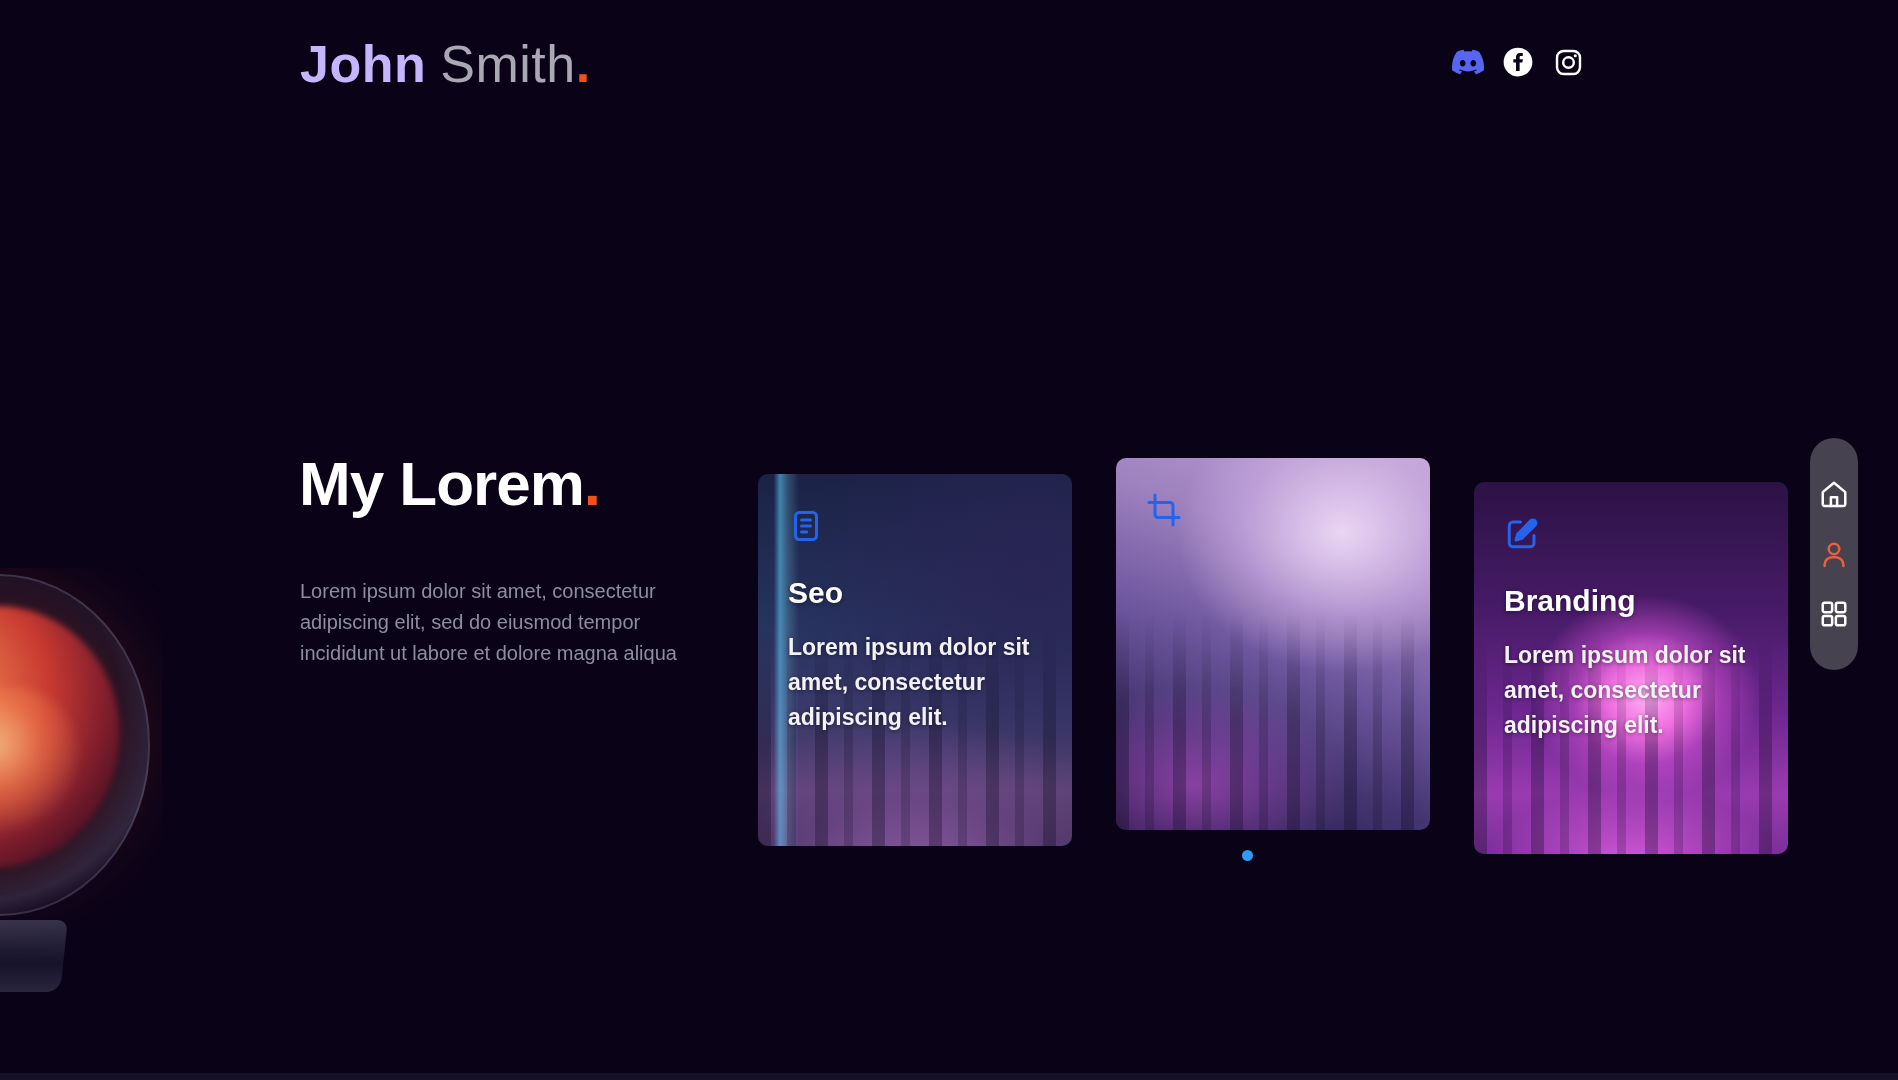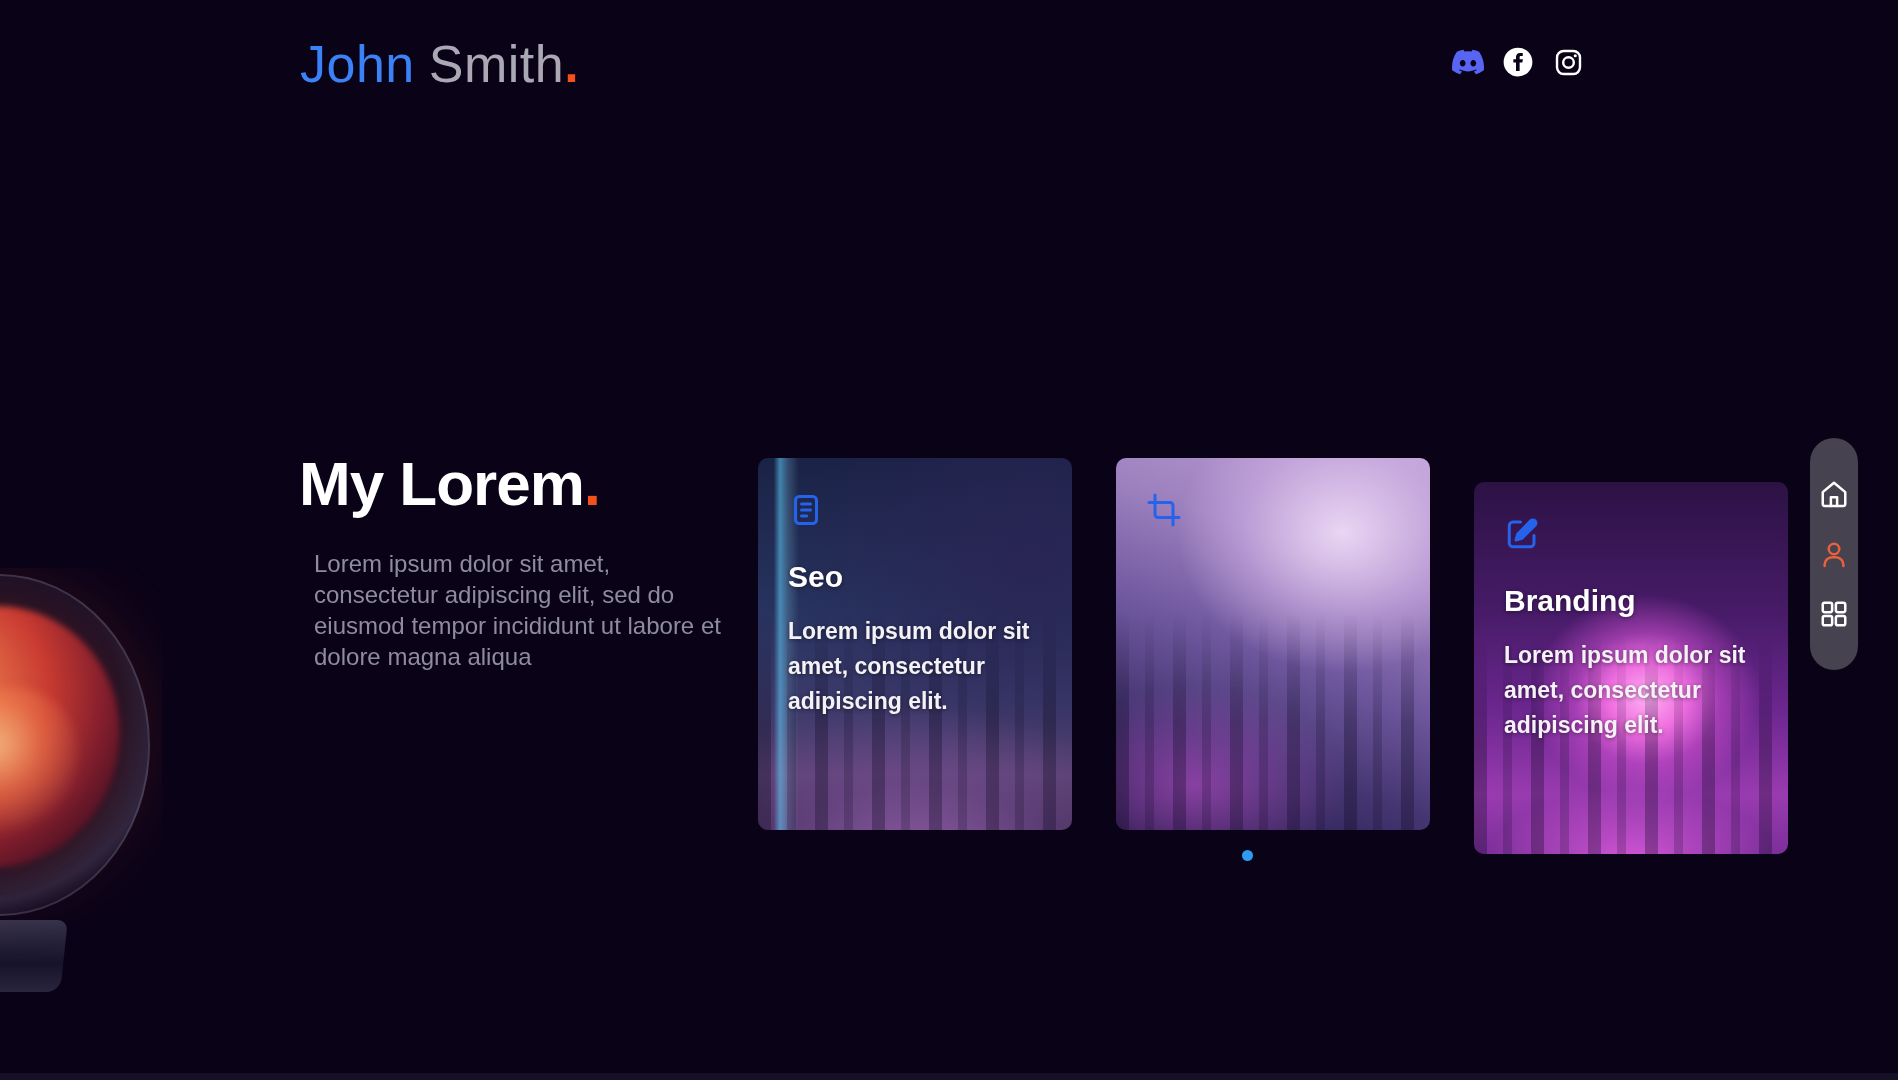--- a/index.html
+++ b/index.html
@@ -2,45 +2,45 @@
 <html><head>
 <meta charset="utf-8">
 <style>
   * { margin:0; padding:0; box-sizing:border-box; }
   html,body { background:#0a0318; }
   body { font-family:"Liberation Sans", sans-serif; }
   .page { position:relative; width:1898px; height:1080px; background:#0a0318; overflow:hidden; }
 
   
   .logo { position:absolute; left:300px; top:34px; font-size:52px; line-height:60px; letter-spacing:.5px; white-space:nowrap; }
-  .logo .first { color:#3b82f6; font-weight:400; }
+  .logo .first { color:#c4b5fd; font-weight:700; }
   .logo .second { color:#a9a8b4; font-weight:300; margin-left:14px;margin-top:24px; }
   .logo .dot { color:#f2511b; font-weight:700; }
 
   .social { position:absolute; left:1452px; top:46px; display:flex; align-items:center; gap:18px; }
   .social a { display:inline-flex; width:32px; height:32px; align-items:center; justify-content:center; cursor:pointer; }
   .social svg { display:block; }
 
   
   .skills-title { position:absolute; left:299px; top:448px; font-size:62px; font-weight:800; color:#ffffff; letter-spacing:-1px; }
   .skills-title .dot { color:#f2511b; }
-  .skills-desc { position:absolute; left:300px; top:548px; width:426px; font-size:24px; line-height:31px; color:#8e8d9c;margin-left:14px; }
+  .skills-desc { position:absolute; left:300px; top:576px; width:426px; font-size:20px; line-height:31px; color:#8e8d9c; }
 
   
   .cards { position:absolute; left:758px; top:458px; display:flex; gap:44px; }
   .card { position:relative; width:314px; height:372px; border-radius:10px; overflow:hidden; padding:34px 30px; cursor:pointer; }
   .card::after { content:""; position:absolute; left:0; right:0; bottom:0; height:58%;
       background:repeating-linear-gradient(90deg, rgba(12,8,30,.30) 0 13px, rgba(12,8,30,0) 13px 29px, rgba(12,8,30,.20) 29px 38px, rgba(12,8,30,0) 38px 57px);
       -webkit-mask-image:linear-gradient(to top,#000 50%,transparent); mask-image:linear-gradient(to top,#000 50%,transparent);
       pointer-events:none; }
   .card-seo { background:
       linear-gradient(90deg, rgba(0,0,0,0) 5%, rgba(96,209,255,.55) 7%, rgba(140,230,255,.22) 9.5%, rgba(0,0,0,0) 13%),
       radial-gradient(120% 70% at 50% 115%, rgba(193,122,212,.78) 0%, rgba(150,90,180,.35) 40%, rgba(0,0,0,0) 70%),
       radial-gradient(130% 90% at 88% 28%, rgba(42,36,84,.9) 0%, rgba(30,26,60,0) 60%),
-      linear-gradient(180deg, #1a2246 0%, #27335e 40%, #3b3a6b 65%, #55406e 85%, #3a2c50 100%); }
+      linear-gradient(180deg, #1a2246 0%, #27335e 40%, #3b3a6b 65%, #55406e 85%, #3a2c50 100%); margin-top: 16px; }
   .card-dev { background:
       radial-gradient(70% 50% at 72% 20%, rgba(238,218,246,.95) 0%, rgba(213,182,233,.5) 45%, rgba(0,0,0,0) 75%),
       radial-gradient(80% 45% at 25% 88%, rgba(216,86,226,.5) 0%, rgba(0,0,0,0) 60%),
       linear-gradient(200deg, #bb9ed3 0%, #9d81bf 28%, #70589f 52%, #453672 74%, #221a47 100%); }
   .card-brand { background:
       radial-gradient(55% 42% at 55% 58%, #ffaef2 0%, #ef6ee0 22%, rgba(210,80,210,.55) 42%, rgba(0,0,0,0) 66%),
       radial-gradient(70% 30% at 50% 102%, rgba(240,100,235,.75) 0%, rgba(0,0,0,0) 65%),
       linear-gradient(180deg, #2c1244 0%, #471b68 35%, #6d2790 62%, #993bb0 84%, #7c2f9a 100%); margin-top: 24px; }
   .card-icon { position:relative; z-index:2; display:block; width:36px; height:36px; }
   .card h3 { position:relative; z-index:2; margin-top:32px; font-size:30px; font-weight:600; color:#ffffff; text-shadow:0 1px 4px rgba(0,0,0,.45); }

